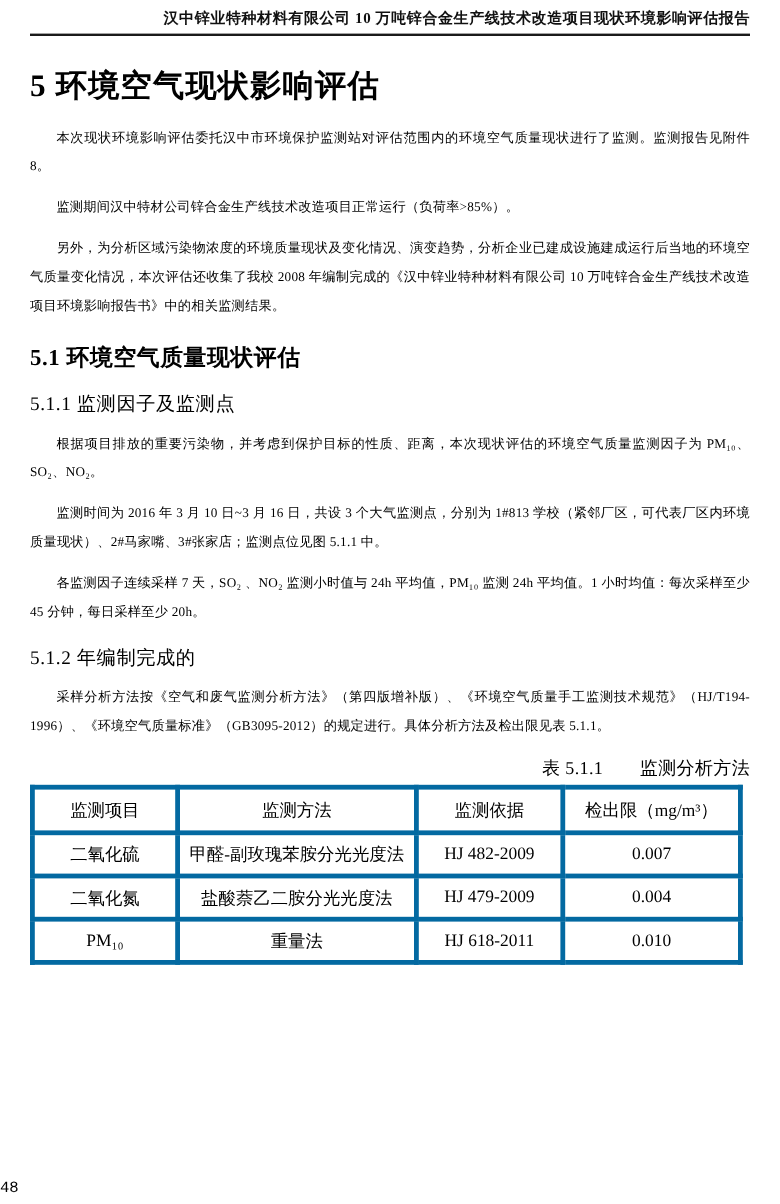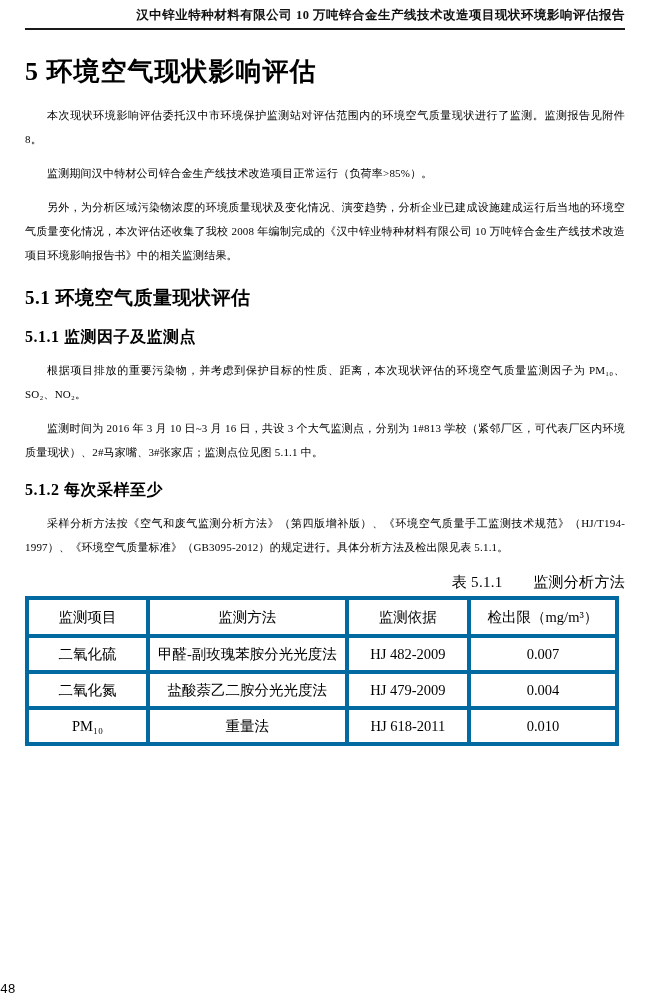--- a/index.html
+++ b/index.html
@@ -46,21 +46,21 @@
   .body-par.first { margin-top: 14px; }
   .sec-title {
     margin: 18px 25px 0 25px;
     font-size: 19px;
     font-weight: bold;
     letter-spacing: 0.5px;
   }
   .subsec-title {
     margin: 16px 25px 0 25px;
     font-size: 16px;
-    font-weight: bold;
+    font-weight: normal;
     letter-spacing: 0.5px;
   }
   .table-caption {
     margin: 14px 25px 4px 25px;
     text-align: right;
     font-size: 15px;
     letter-spacing: 0.3px;
   }
   table.data-table {
     width: 594px;
@@ -108,26 +108,27 @@
     <p class="body-par">另外，为分析区域污染物浓度的环境质量现状及变化情况、演变趋势，分析企业已建成设施建成运行后当地的环境空气质量变化情况，本次评估还收集了我校 2008 年编制完成的《汉中锌业特种材料有限公司 10 万吨锌合金生产线技术改造项目环境影响报告书》中的相关监测结果。</p>
   </div>
 
   <h2 class="sec-title">5.1 环境空气质量现状评估</h2>
 
   <h3 class="subsec-title">5.1.1  监测因子及监测点</h3>
 
   <div class="content">
     <p class="body-par">根据项目排放的重要污染物，并考虑到保护目标的性质、距离，本次现状评估的环境空气质量监测因子为 PM₁₀、SO₂、NO₂。</p>
     <p class="body-par">监测时间为 2016 年 3 月 10 日~3 月 16 日，共设 3 个大气监测点，分别为 1#813 学校（紧邻厂区，可代表厂区内环境质量现状）、2#马家嘴、3#张家店；监测点位见图 5.1.1 中。</p>
+    <p class="body-par">各监测因子连续采样 7 天，SO₂ 、NO₂ 监测小时值与 24h 平均值，PM₁₀ 监测 24h 平均值。1 小时均值：每次采样至少 45 分钟，每日采样至少 20h。</p>
   </div>
 
-  <h3 class="subsec-title">5.1.2  每次采样至少</h3>
+  <h3 class="subsec-title">5.1.2  年编制完成的</h3>
 
   <div class="content">
-    <p class="body-par">采样分析方法按《空气和废气监测分析方法》（第四版增补版）、《环境空气质量手工监测技术规范》（HJ/T194-1997）、《环境空气质量标准》（GB3095-2012）的规定进行。具体分析方法及检出限见表 5.1.1。</p>
+    <p class="body-par">采样分析方法按《空气和废气监测分析方法》（第四版增补版）、《环境空气质量手工监测技术规范》（HJ/T194-1996）、《环境空气质量标准》（GB3095-2012）的规定进行。具体分析方法及检出限见表 5.1.1。</p>
   </div>
 
   <div class="table-caption">表 5.1.1　　监测分析方法</div>
 
   <table class="data-table">
     <colgroup>
       <col class="c1">
         <col class="c2">
         <col class="c3">
         <col class="c4">

